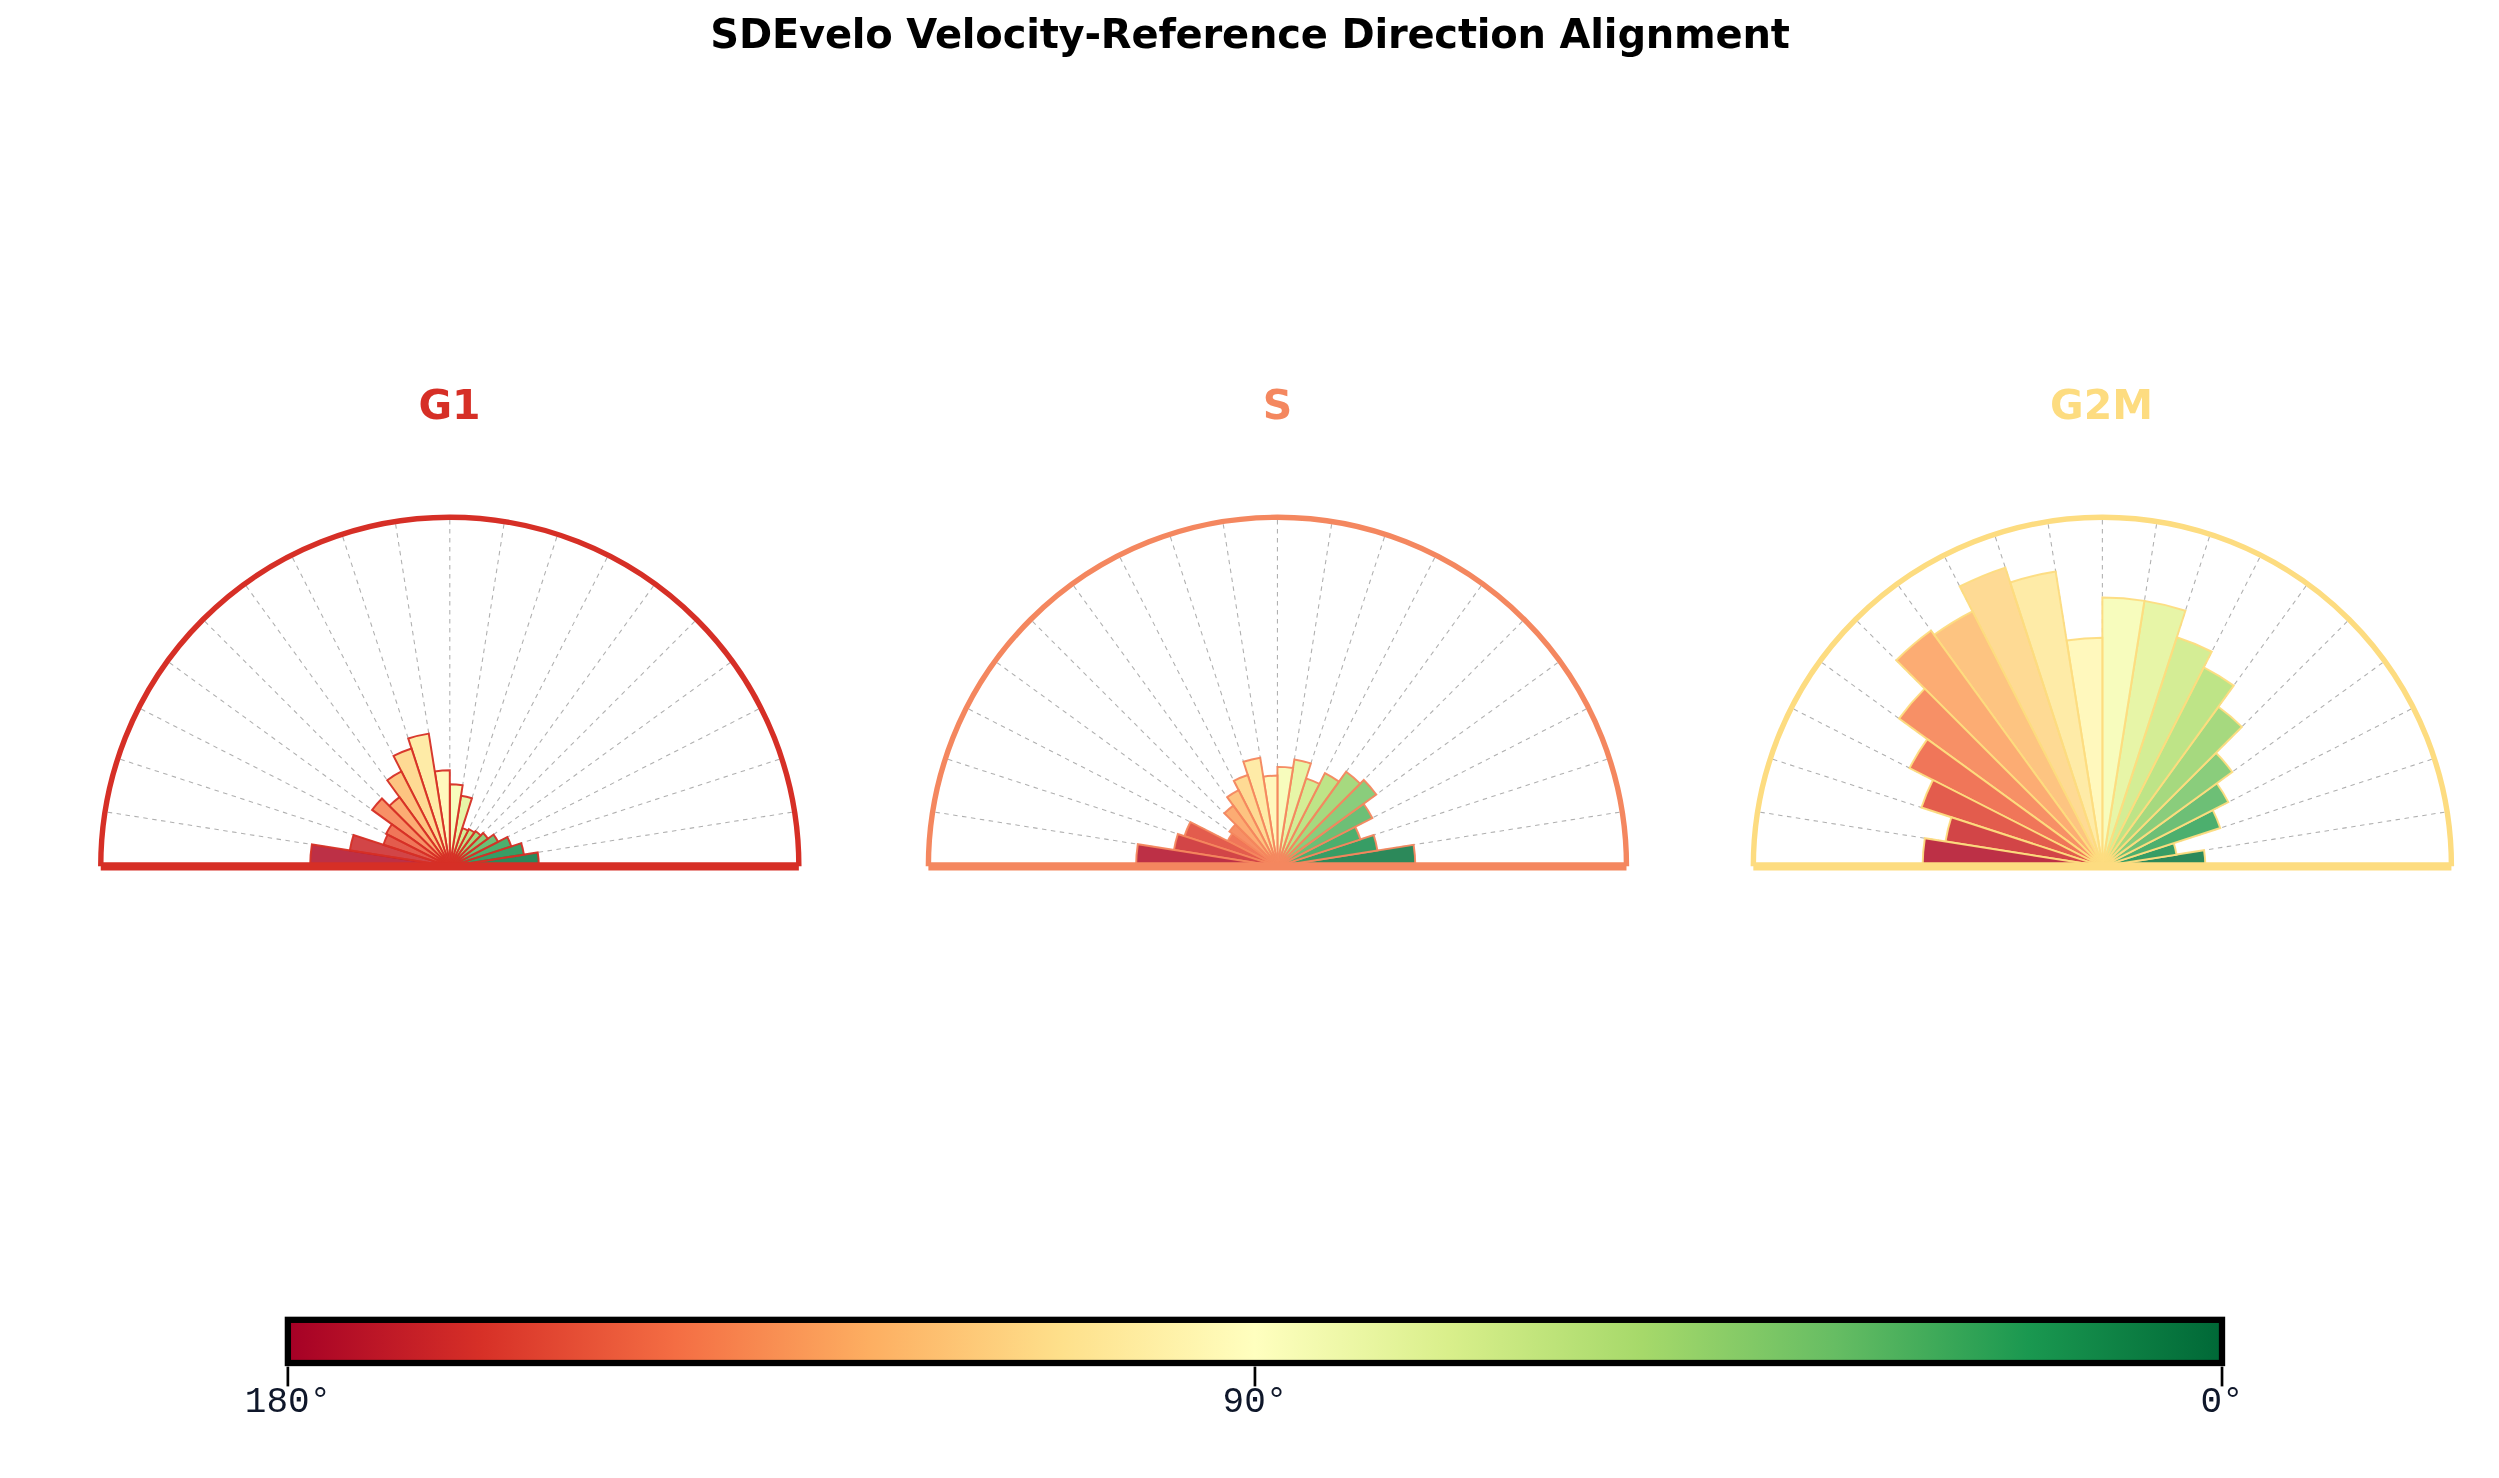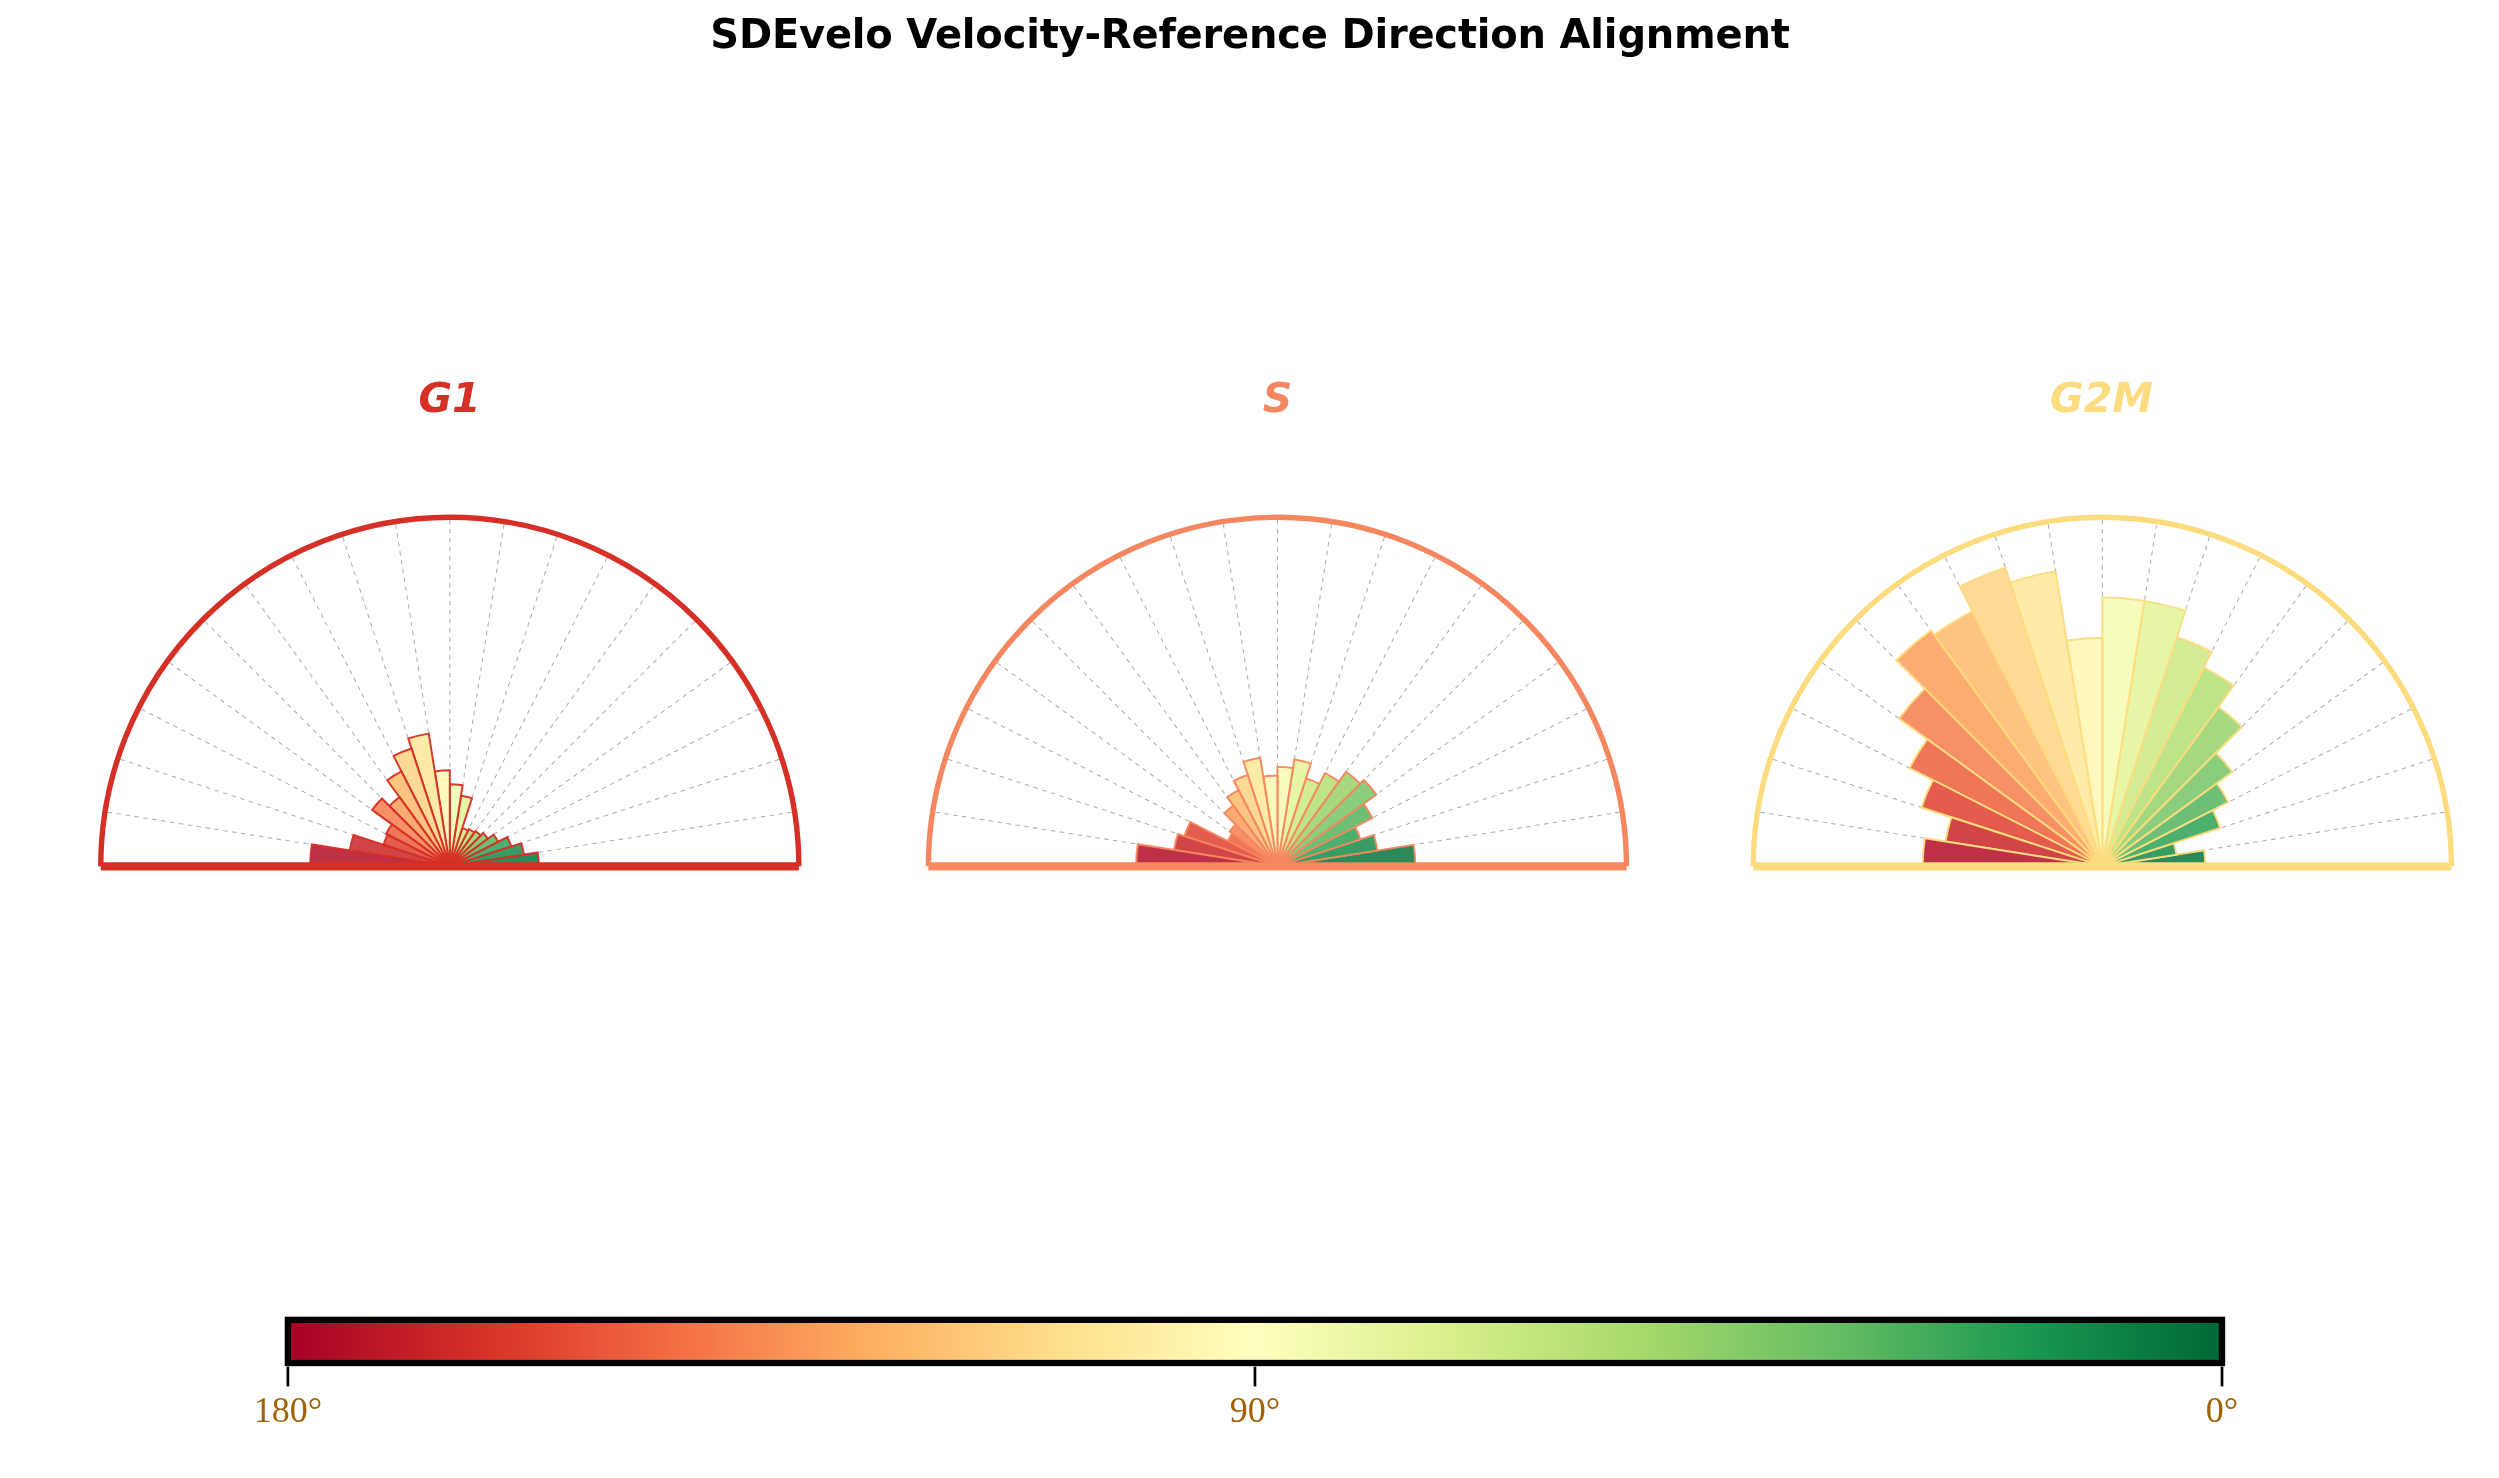--- a/index.html
+++ b/index.html
@@ -7,31 +7,31 @@
     width:2500px;height:1479px;
     font-family:"DejaVu Sans","Liberation Sans",sans-serif;
     overflow:hidden;position:relative;
   }
   #figure{position:absolute;inset:0;background:#ffffff;}
   #fig-title{
     position:absolute;left:0;top:10.8px;width:2500px;text-align:center;
     font-size:40px;font-weight:bold;color:#000000;letter-spacing:-0.2px;
     font-family:"DejaVu Sans","Liberation Sans",sans-serif;
   }
-  .panel{position:absolute;top:5px;height:989px;font-style:italic;}
+  .panel{position:absolute;top:12px;height:989px;}
   .panel-title{
     position:absolute;top:369px;width:100%;text-align:center;
     font-size:41px;font-weight:bold;
     font-family:"DejaVu Sans","Liberation Sans",sans-serif;
   }
   .polar-svg{position:absolute;left:0;top:0;}
   #colorbar-wrap{position:absolute;left:0;top:1309px;width:2500px;height:171px;}
   .cb-label{
-    position:absolute;top:80px;font-size:36px;color:#a16207;
-    font-family:Liberation Serif, serif;white-space:nowrap;
+    position:absolute;top:73px;font-size:36px;color:#0f172a;
+    font-family:Liberation Mono, monospace;white-space:nowrap;
   }
 </style>
 </head>
 <body>
 
 <div id="figure">
 
   <div id="fig-title">SDEvelo Velocity-Reference Direction Alignment</div>
 
   <div class="panel" id="panel-0" style="left:0px;width:899px;">

